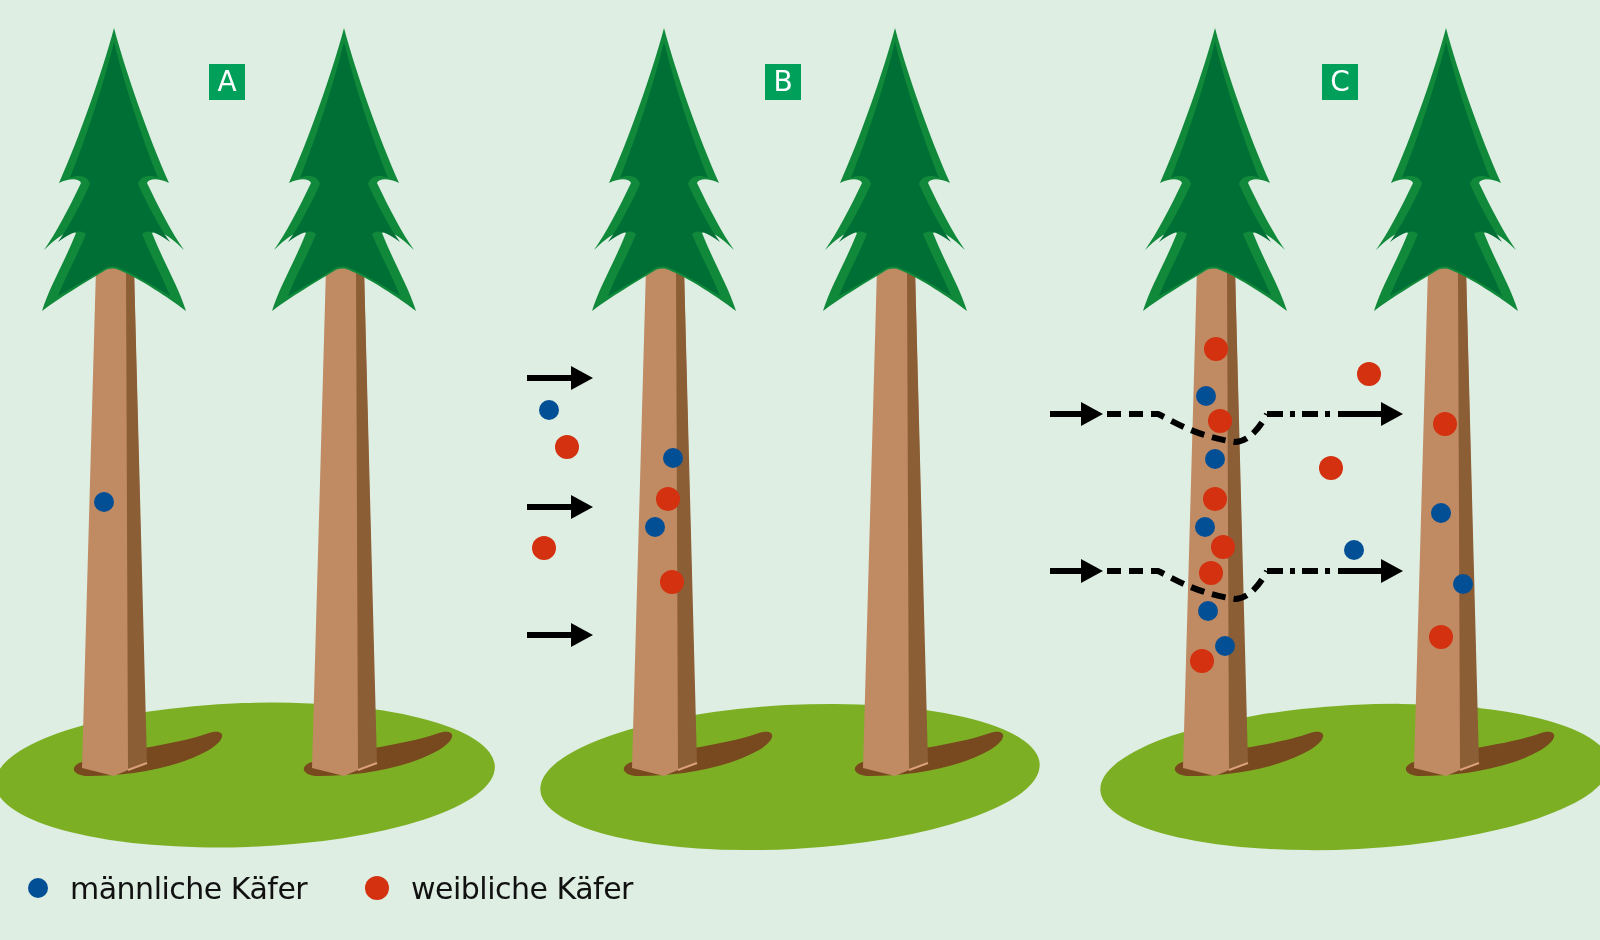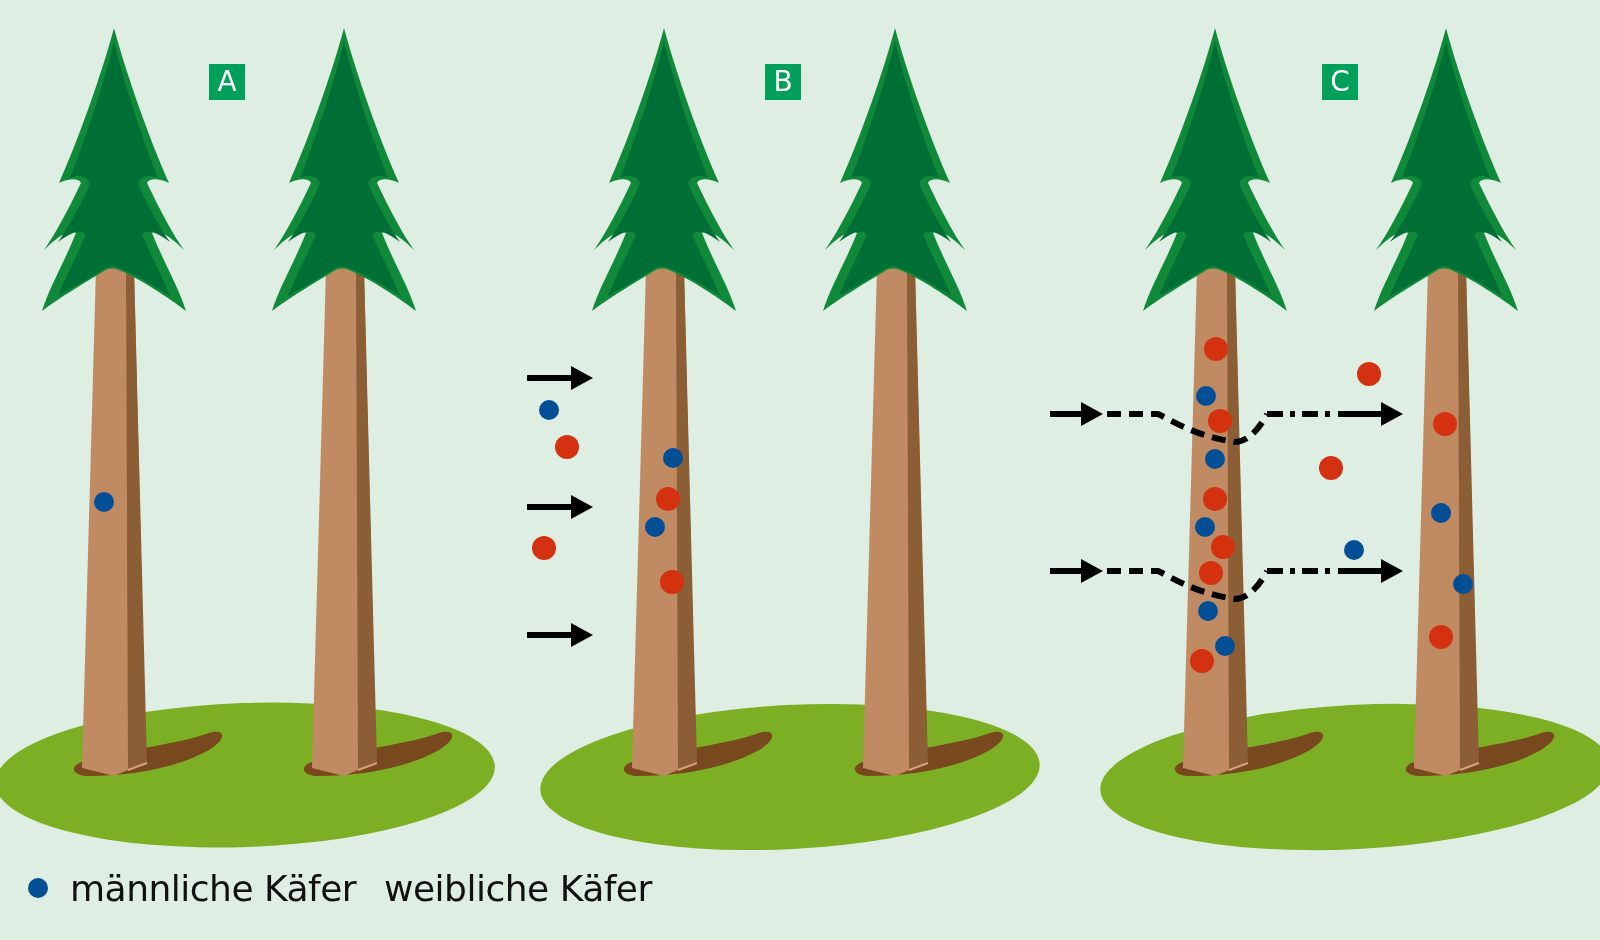--- a/index.html
+++ b/index.html
@@ -3,21 +3,21 @@
 <meta charset="utf-8">
 <style>
   html, body { margin:0; padding:0; }
   body { width:1600px; height:940px; background:#deeee2; overflow:hidden; position:relative;
          font-family:"DejaVu Sans", sans-serif; }
   #scene { position:absolute; left:0; top:0; }
   .panel-label { position:absolute; width:36px; height:36px; background:#00a05a; color:#fff;
                  font-family:"DejaVu Sans", sans-serif; font-size:28px; line-height:36px; text-align:center; }
   .legend { position:absolute; top:868px; height:40px; display:flex; align-items:center; }
   .legend .dot { width:20px; height:20px; border-radius:50%; display:inline-block; margin-right:22px; }
-  .legend .txt { font-size:36px; color:#111; font-family:"DejaVu Sans", sans-serif; letter-spacing:-0.5px; }
+  .legend .txt { font-size:30px; color:#111; font-family:"DejaVu Sans", sans-serif; letter-spacing:-0.5px; }
 </style>
 </head>
 <body>
 
 <svg id="scene" width="1600" height="940" viewBox="0 0 1600 940" style="--shadow: #78481e; --trunk: #c08a63; --trunk-shade: #8b5e36; --foliage-light: #108a3a; --foliage-dark: #006f35;">
   <defs>
     <g id="tree-shape">
 
       <path d="M -35 735 C 0 722, 60 718, 95 705 C 110 700, 115 710, 95 722 C 60 742, 10 748, -25 748 C -40 748, -45 740, -35 735 Z" fill="var(--shadow)"></path>
 
@@ -115,16 +115,16 @@
 </svg>
 
 <div class="panel-label" style="left:209px; top:64px;">A</div>
 <div class="panel-label" style="left:765px; top:64px;">B</div>
 <div class="panel-label" style="left:1322px; top:64px;">C</div>
 
 <div class="legend" style="left:28px;">
   <span class="dot" style="background:#034f96;"></span>
   <span class="txt">männliche Käfer</span>
 </div>
-<div class="legend" style="left:384px;flex-direction:column;">
+<div class="legend" style="left:365px;">
   <span class="dot" style="background:#d3310f; width:24px; height:24px;"></span>
   <span class="txt">weibliche Käfer</span>
 </div>
 
 </body></html>

